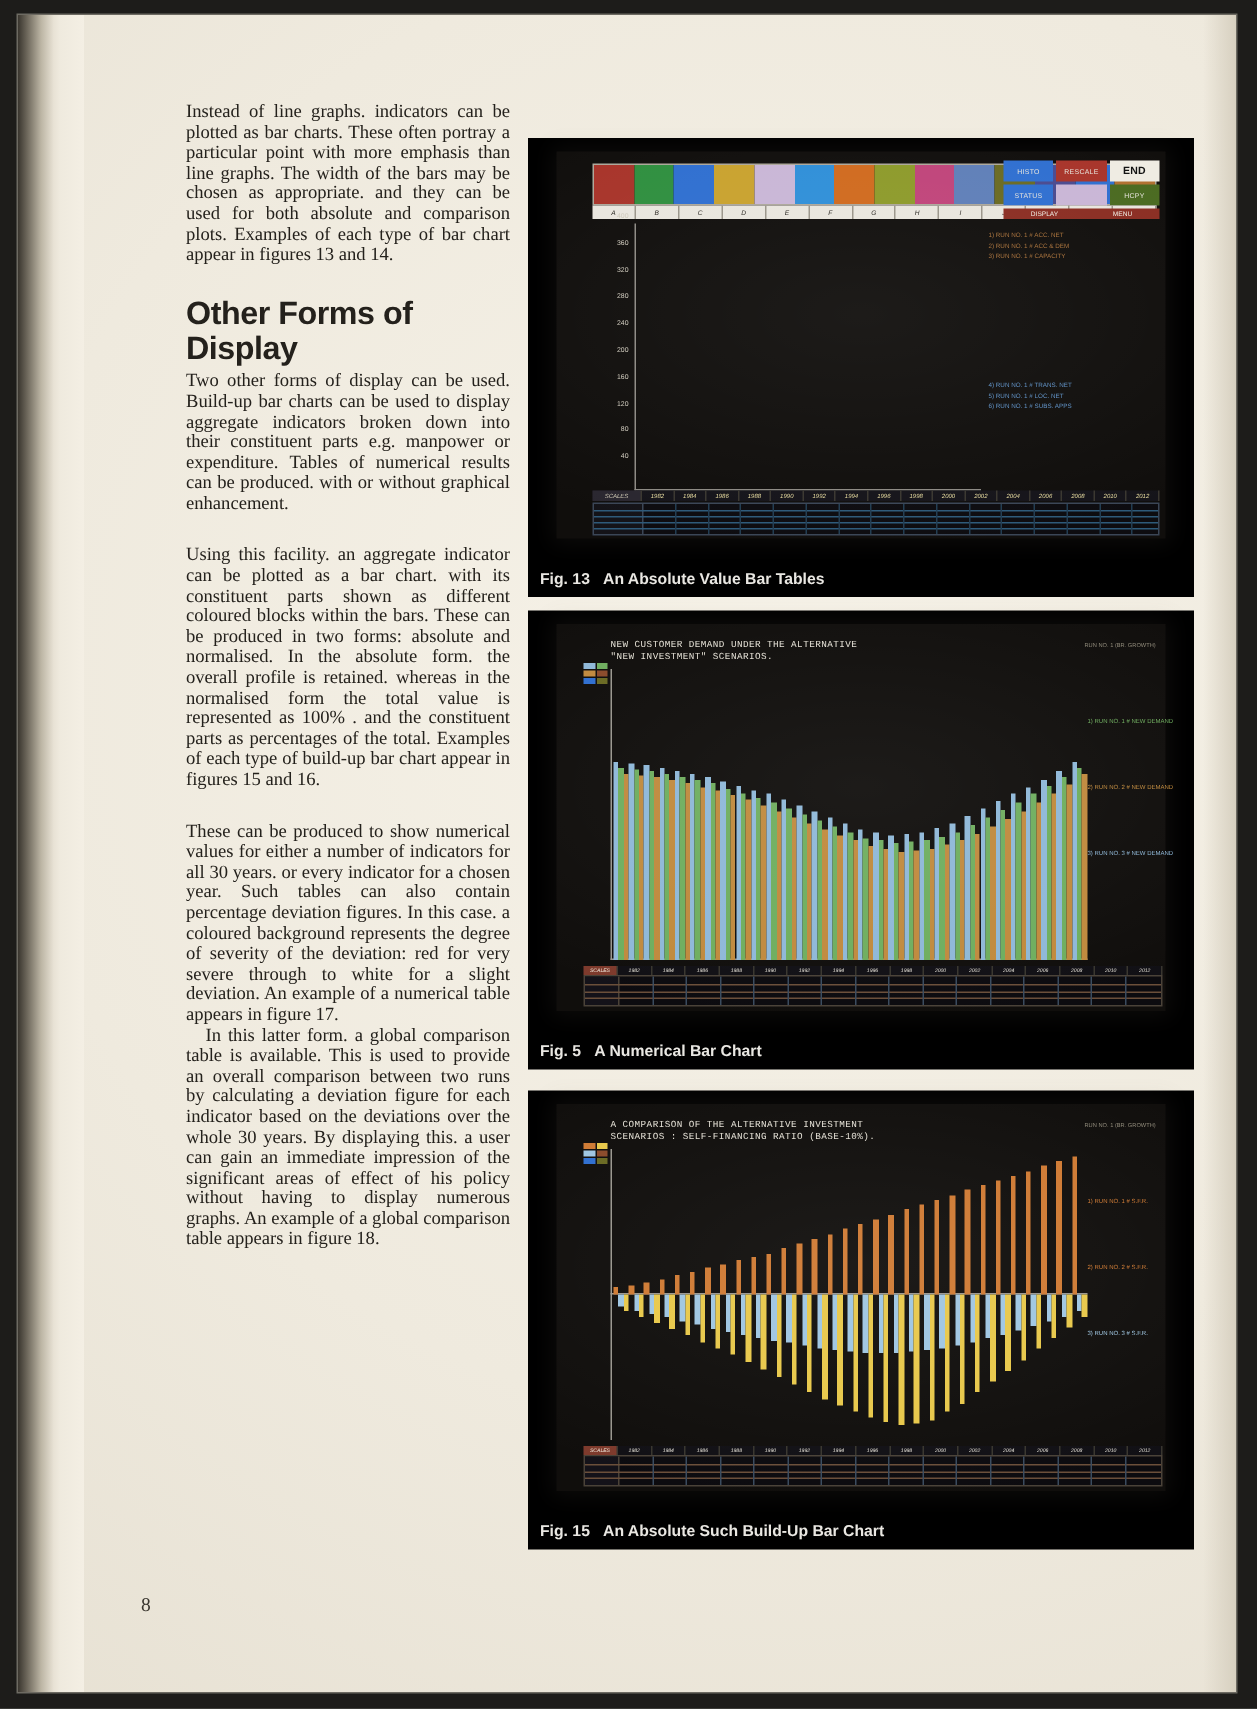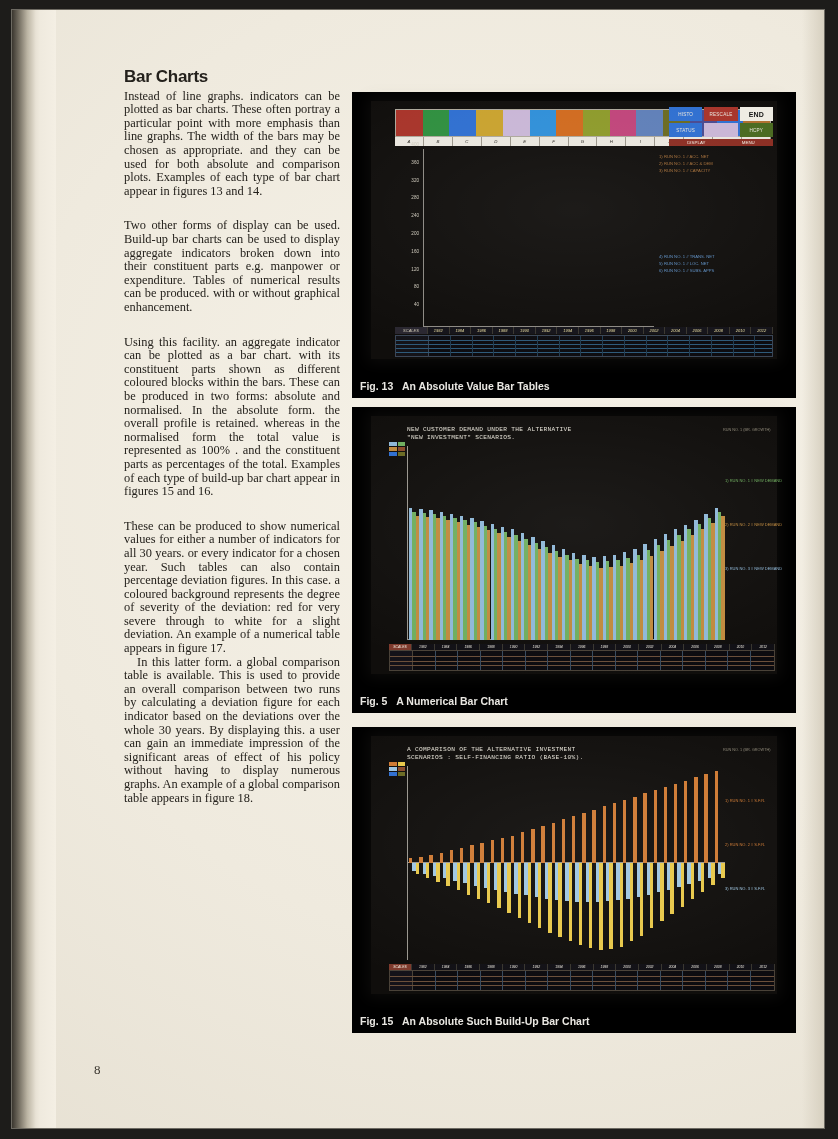--- a/index.html
+++ b/index.html
@@ -135,24 +135,24 @@
 
 <div id="scan">
   <div id="page">
     <div id="paper"></div>
     <div id="gutter"></div>
     <div id="gutter2"></div>
     <div id="edgeR"></div>
 
     <div id="col">
         <div class="sec">
-          <div class="h1">Bar Charts</div>
           <p>Instead of line graphs. indicators can be plotted as bar charts. These often portray a particular point with more emphasis than line graphs. The width of the bars may be chosen as appropriate. and they can be used for both absolute and comparison plots. Examples of each type of bar chart appear in figures 13 and 14.</p>
         </div>
         <div class="sec gap">
+          <div class="h1 big">Other Forms of Display</div>
           <p>Two other forms of display can be used. Build-up bar charts can be used to display aggregate indicators broken down into their constituent parts e.g. manpower or expenditure. Tables of numerical results can be produced. with or without graphical enhancement.</p>
         </div>
         <div class="sec gap">
           <p>Using this facility. an aggregate indicator can be plotted as a bar chart. with its constituent parts shown as different coloured blocks within the bars. These can be produced in two forms: absolute and normalised. In the absolute form. the overall profile is retained. whereas in the normalised form the total value is represented as 100% . and the constituent parts as percentages of the total. Examples of each type of build-up bar chart appear in figures 15 and 16.</p>
         </div>
         <div class="sec gap">
           <p>These can be produced to show numerical values for either a number of indicators for all 30 years. or every indicator for a chosen year. Such tables can also contain percentage deviation figures. In this case. a coloured background represents the degree of severity of the deviation: red for very severe through to white for a slight deviation. An example of a numerical table appears in figure 17.</p>
           <p class="ind">In this latter form. a global comparison table is available. This is used to provide an overall comparison between two runs by calculating a deviation figure for each indicator based on the deviations over the whole 30 years. By displaying this. a user can gain an immediate impression of the significant areas of effect of his policy without having to display numerous graphs. An example of a global comparison table appears in figure 18.</p>
         </div>
       </div>

